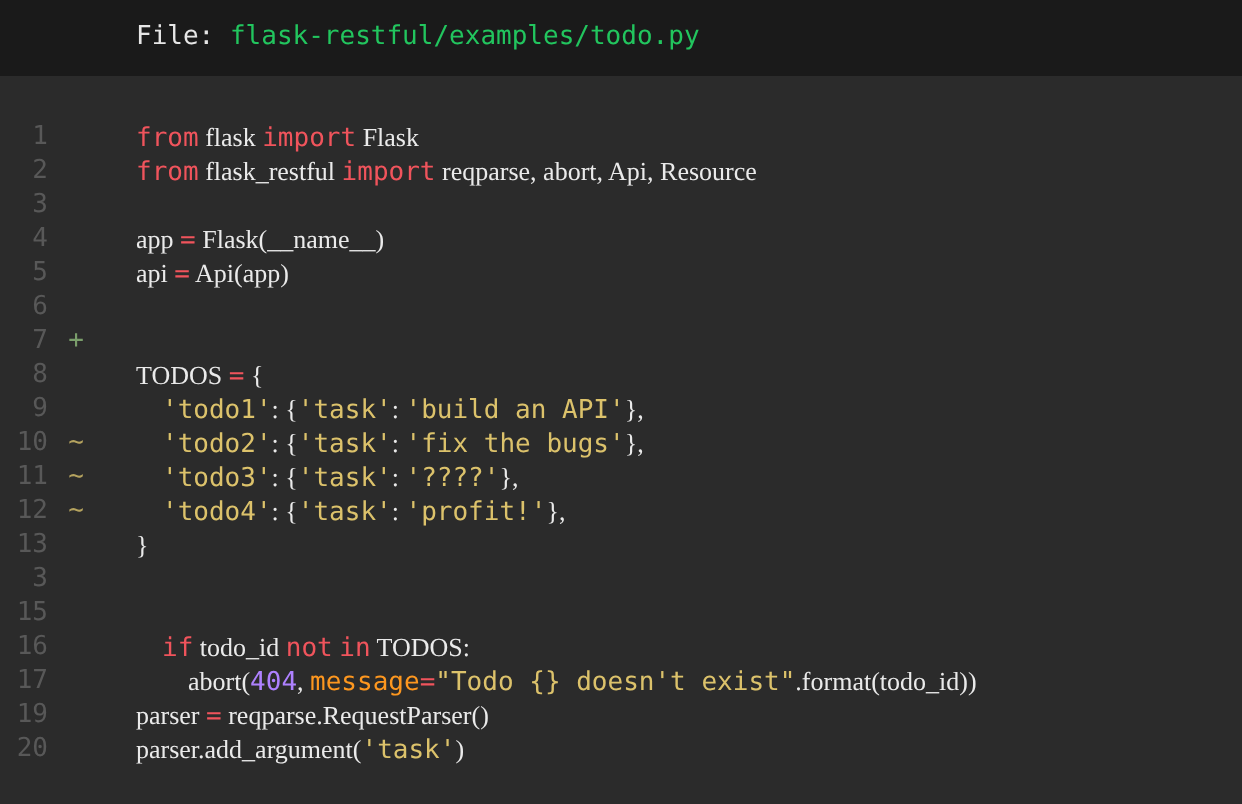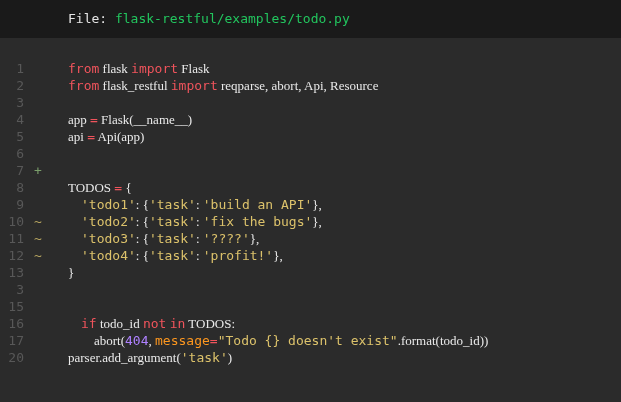--- a/index.html
+++ b/index.html
@@ -84,15 +84,16 @@
       <div class="row"><span class="ln">8</span><span class="mk"></span><span class="codetext"><span class="pl">TODOS </span><span class="op">=</span><span class="pl"> {</span></span></div>
       <div class="row"><span class="ln">9</span><span class="mk"></span><span class="codetext"><span class="pl">    </span><span class="str">'todo1'</span><span class="pl">: {</span><span class="str">'task'</span><span class="pl">: </span><span class="str">'build an API'</span><span class="pl">},</span></span></div>
       <div class="row"><span class="ln">10</span><span class="mk mod">~</span><span class="codetext"><span class="pl">    </span><span class="str">'todo2'</span><span class="pl">: {</span><span class="str">'task'</span><span class="pl">: </span><span class="str">'fix the bugs'</span><span class="pl">},</span></span></div>
       <div class="row"><span class="ln">11</span><span class="mk mod">~</span><span class="codetext"><span class="pl">    </span><span class="str">'todo3'</span><span class="pl">: {</span><span class="str">'task'</span><span class="pl">: </span><span class="str">'????'</span><span class="pl">},</span></span></div>
       <div class="row"><span class="ln">12</span><span class="mk mod">~</span><span class="codetext"><span class="pl">    </span><span class="str">'todo4'</span><span class="pl">: {</span><span class="str">'task'</span><span class="pl">: </span><span class="str">'profit!'</span><span class="pl">},</span></span></div>
       <div class="row"><span class="ln">13</span><span class="mk"></span><span class="codetext"><span class="pl">}</span></span></div>
       <div class="row"><span class="ln">3</span><span class="mk"></span><span class="codetext"></span></div>
       <div class="row"><span class="ln">15</span><span class="mk"></span></div>
       <div class="row"><span class="ln">16</span><span class="mk"></span><span class="codetext"><span class="pl">    </span><span class="kw">if</span><span class="pl"> todo_id </span><span class="kw">not</span><span class="pl"> </span><span class="kw">in</span><span class="pl"> TODOS:</span></span></div>
       <div class="row"><span class="ln">17</span><span class="mk"></span><span class="codetext"><span class="pl">        abort(</span><span class="num">404</span><span class="pl">, </span><span class="param">message</span><span class="op">=</span><span class="str">"Todo {} doesn't exist"</span><span class="pl">.format(todo_id))</span></span></div>
+      <div class="row"><span class="ln">19</span><span class="mk"></span><span class="codetext"><span class="pl">parser </span><span class="op">=</span><span class="pl"> reqparse.RequestParser()</span></span></div>
       <div class="row"><span class="ln">20</span><span class="mk"></span><span class="codetext"><span class="pl">parser.add_argument(</span><span class="str">'task'</span><span class="pl">)</span></span></div>
     </div>
 </div>
 
 </body></html>

